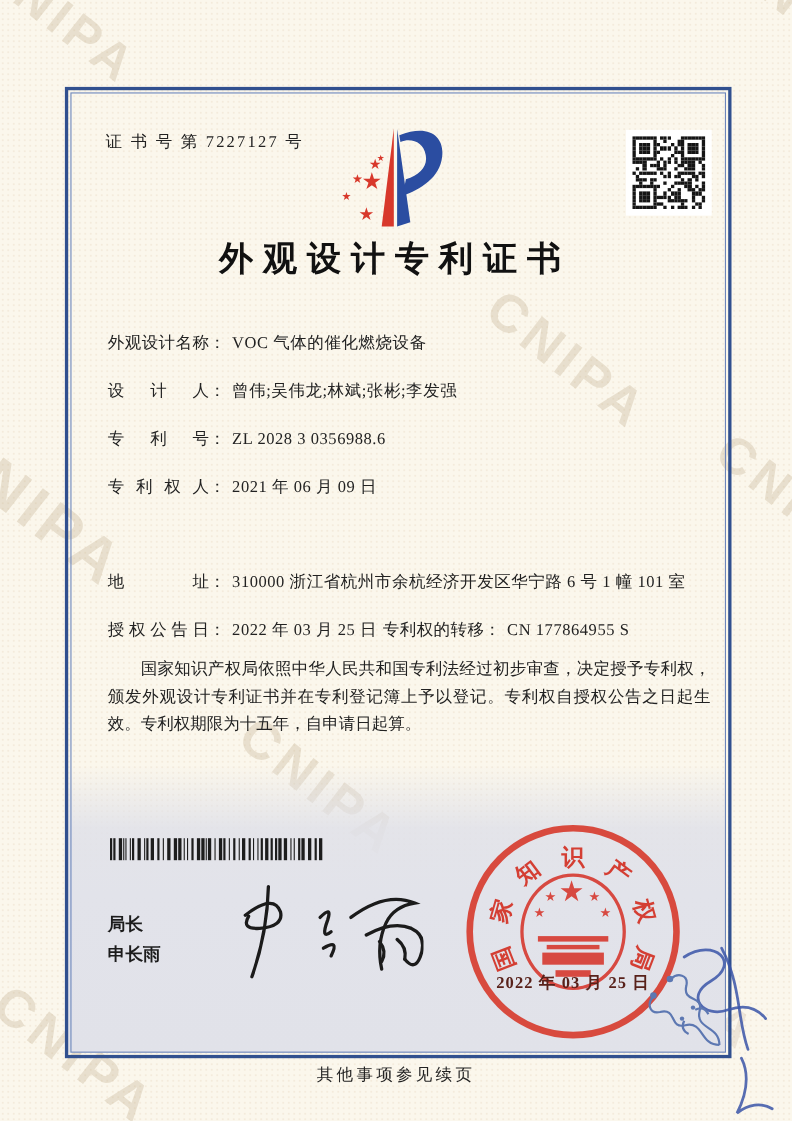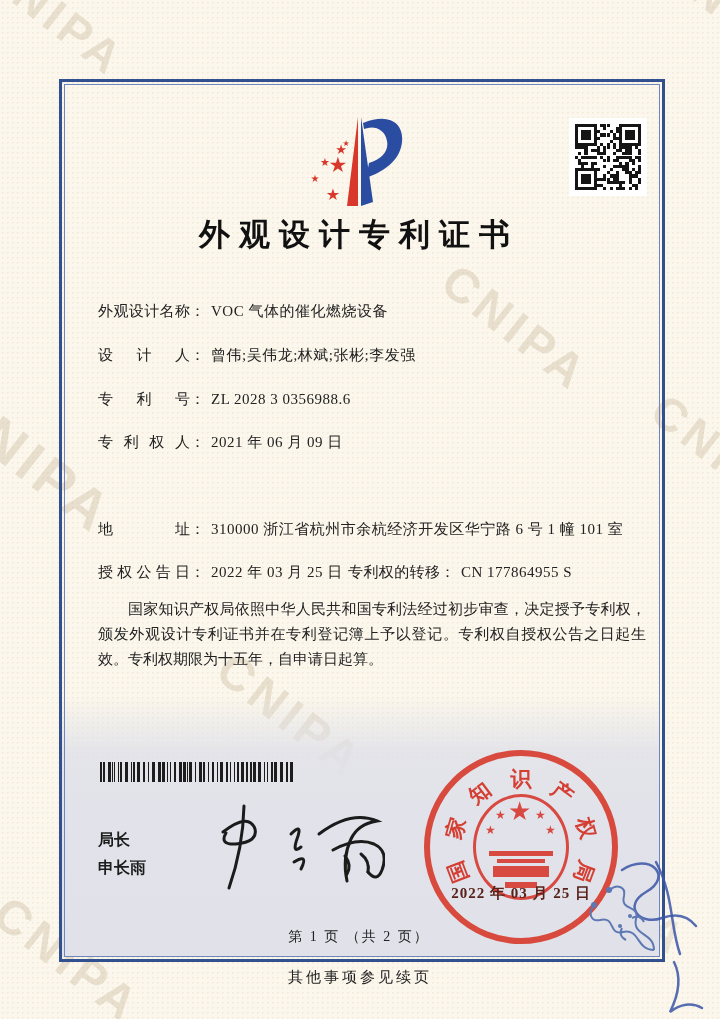--- a/index.html
+++ b/index.html
@@ -77,20 +77,21 @@
   <div class="watermark" style="left:205px; top:688px; font-size:48px;">CNIPA</div>
   <div class="watermark" style="left:540px; top:872px; font-size:44px; color:rgba(185,170,145,.22);">CNIPA</div>
   <div class="watermark" style="left:-18px; top:932px; font-size:48px;">CNIPA</div>
 
   <div class="gray-band"></div>
 
   <div class="frame">
     <div class="frame-inner"></div>
   </div>
 
+  <div class="cert-no">证 书 号 第 7227127 号</div>
 
   <svg class="logo" viewBox="0 0 120 98">
     <polygon points="58,3 47,92 58,92" fill="#d8382b"></polygon>
     <polygon points="61,3 61,92 73,88" fill="#2b4da1"></polygon>
     <path d="M63,9 C90,-2 104,10 102,28 C100,48 82,58 66,64 L69,49 C82,45 89,37 87,27 C85,15 74,11 64,15 Z" fill="#2b4da1"></path>
     <text class="star-t" x="38" y="58" font-size="21" text-anchor="middle">★</text>
     <text class="star-t" x="41" y="40" font-size="13" text-anchor="middle">★</text>
     <text class="star-t" x="25" y="52" font-size="11" text-anchor="middle">★</text>
     <text class="star-t" x="15" y="68" font-size="10" text-anchor="middle">★</text>
     <text class="star-t" x="33" y="86" font-size="16" text-anchor="middle">★</text>
@@ -472,16 +473,15 @@
       <path d="M88,88 C88,70 66,74 70,57 C74,42 54,50 58,34 C60,24 50,22 44,28"></path>
       <path d="M60,78 q-8,-4 -4,-12"></path>
       <path d="M78,60 q-4,-8 -12,-4"></path>
     </g>
     <circle cx="28" cy="43" r="3" fill="#5d78b2"></circle>
     <circle cx="43" cy="28" r="3" fill="#5d78b2"></circle>
     <circle cx="54" cy="64" r="2" fill="#5d78b2"></circle>
     <circle cx="64" cy="54" r="2" fill="#5d78b2"></circle>
   </svg>
 
-  <div class="page-num">第 1 页 （共 2 页）</div>
   <div class="continuation">其他事项参见续页</div>
 
 </div>
 
 </body></html>

